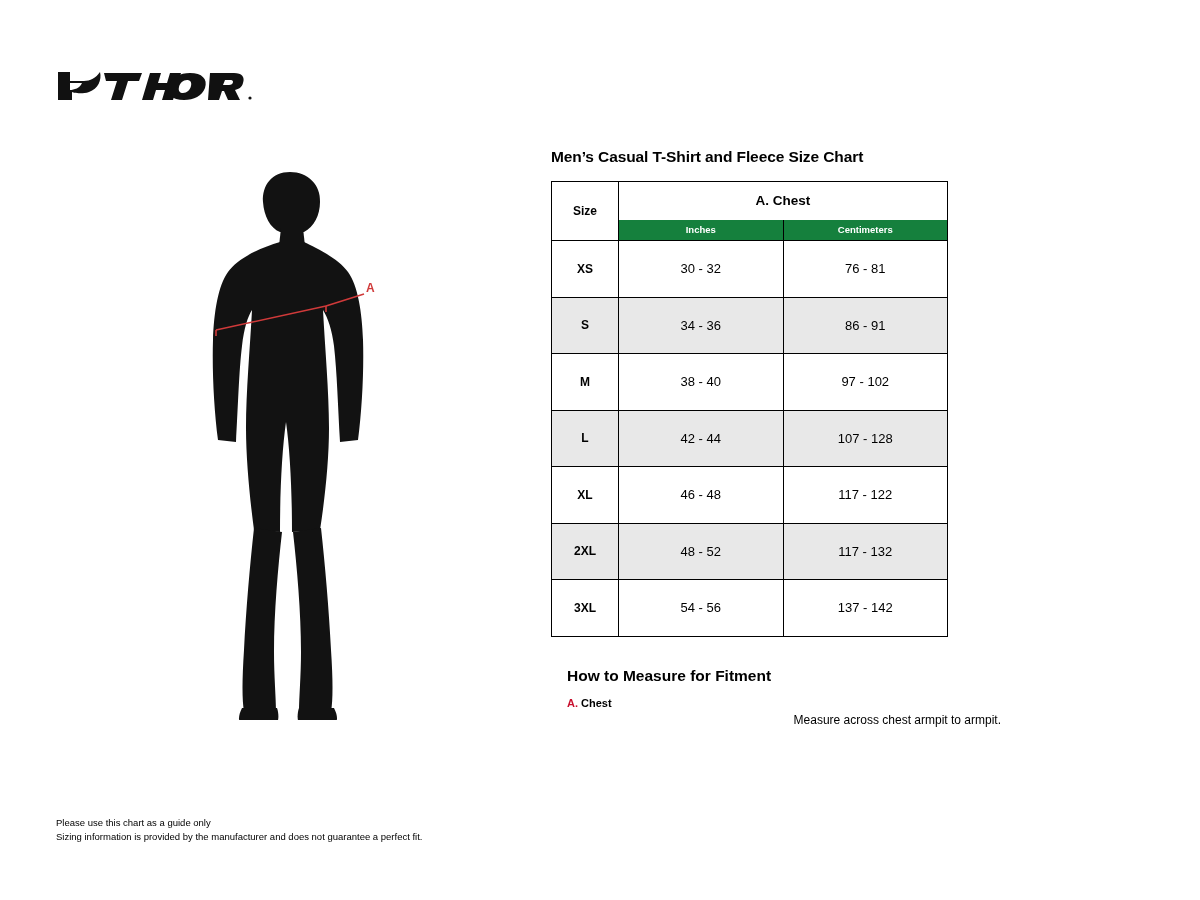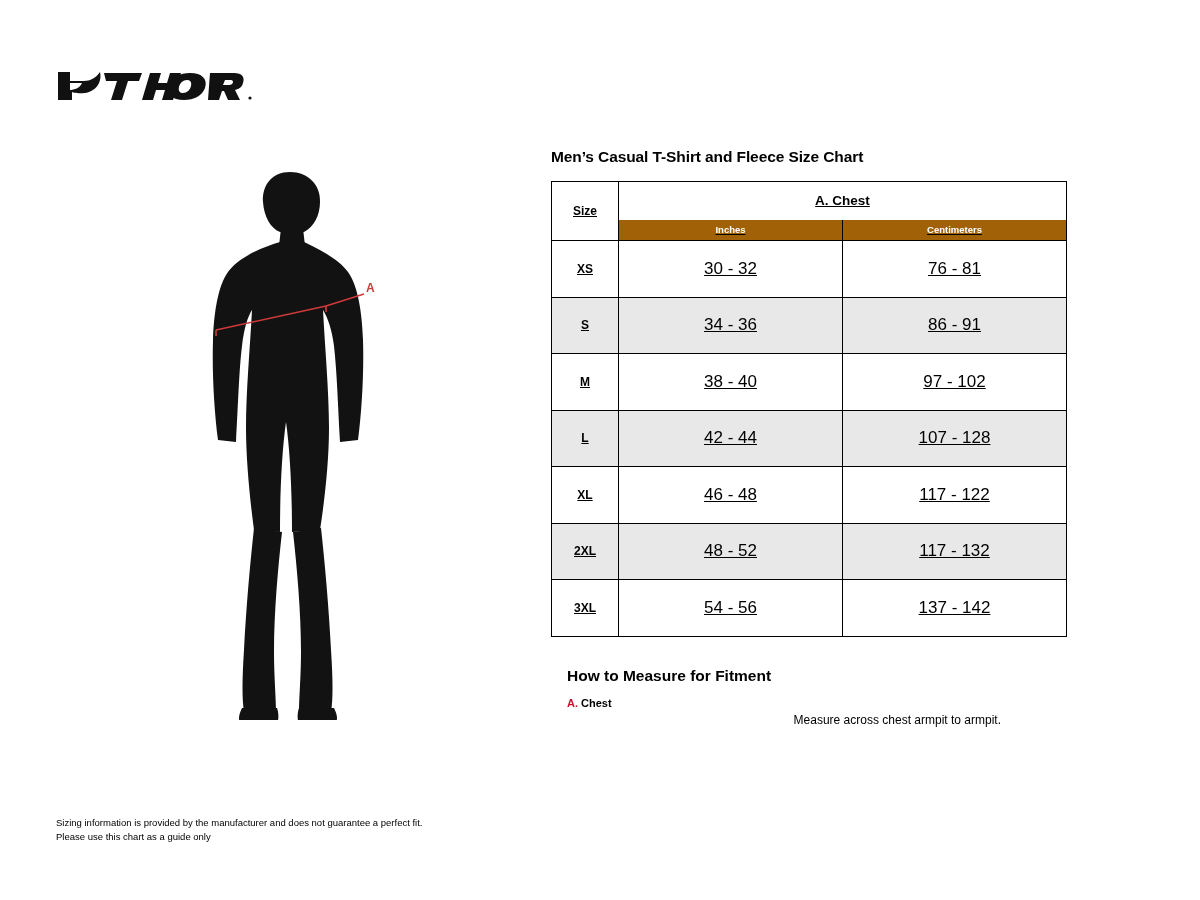--- a/index.html
+++ b/index.html
@@ -47,57 +47,56 @@
     font-size: 15.5px;
     font-weight: bold;
     letter-spacing: -0.1px;
     margin: 0 0 15px 0;
     color: #000;
   }
 
   
   table.size-table {
     border-collapse: collapse;
-    width: 516px;
+    width: 397px;
     table-layout: fixed;
-    text-decoration: underline;
   }
   table.size-table td, table.size-table th {
     border: 1px solid #000;
     text-align: center;
     vertical-align: middle;
   }
   .th-size {
     width: 64px;
     font-size: 12px;
     font-weight: bold;
     height: 56px;
   }
   .th-chest {
     font-size: 13.5px;
     font-weight: bold;
     height: 30px;
     border-bottom: none !important;
   }
   .unit-cell {
-    background: #a16207;
+    background: #15803d;
     color: #fff;
     font-size: 9.5px;
     font-weight: bold;
     height: 17px;
     padding: 0;
     border-top: none !important;
   }
   .row-size {
     font-size: 12px;
     font-weight: bold;
     height: 53.5px;
   }
   .row-val {
-    font-size: 17px;
+    font-size: 13px;
     height: 53.5px;
     margin-left: 48px;
   }
   tr.alt td { background: #e8e8e8; }
 
   
   .howto {
     margin-top: 30px;
     margin-left: 16px;
   }
@@ -236,15 +235,15 @@
   </table>
 
   <div class="howto">
     <h2 class="howto-title">How to Measure for Fitment</h2>
     <p class="howto-label"><span class="red">A.</span><span> Chest</span></p>
     <p class="howto-desc">Measure across chest armpit to armpit.</p>
   </div>
 </div>
 
 <div class="disclaimer">
+  <div>Please use this chart as a guide only</div>
   <div>Sizing information is provided by the manufacturer and does not guarantee a perfect fit.</div>
-  <div>Please use this chart as a guide only</div>
 </div>
 
 </body></html>

